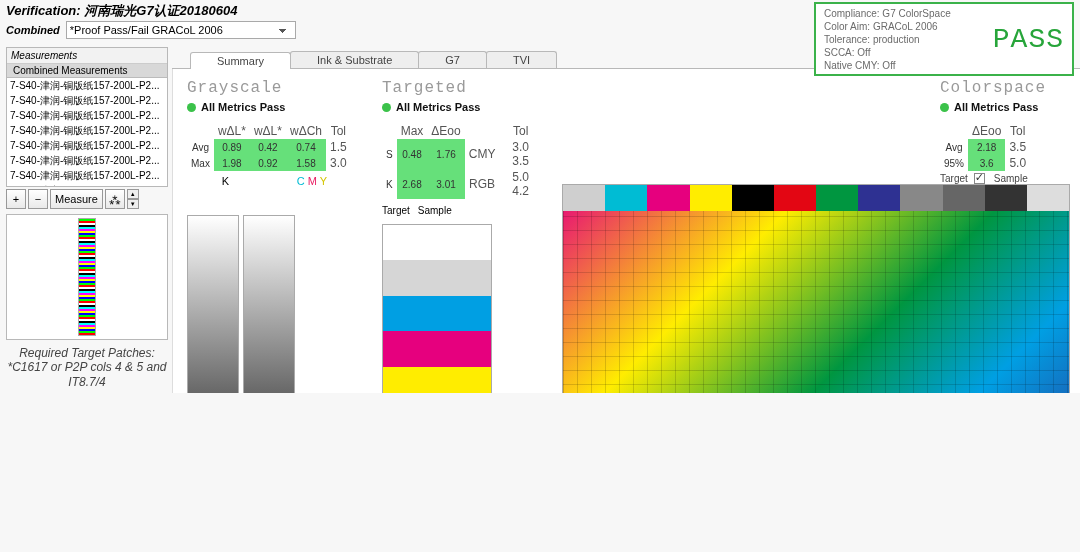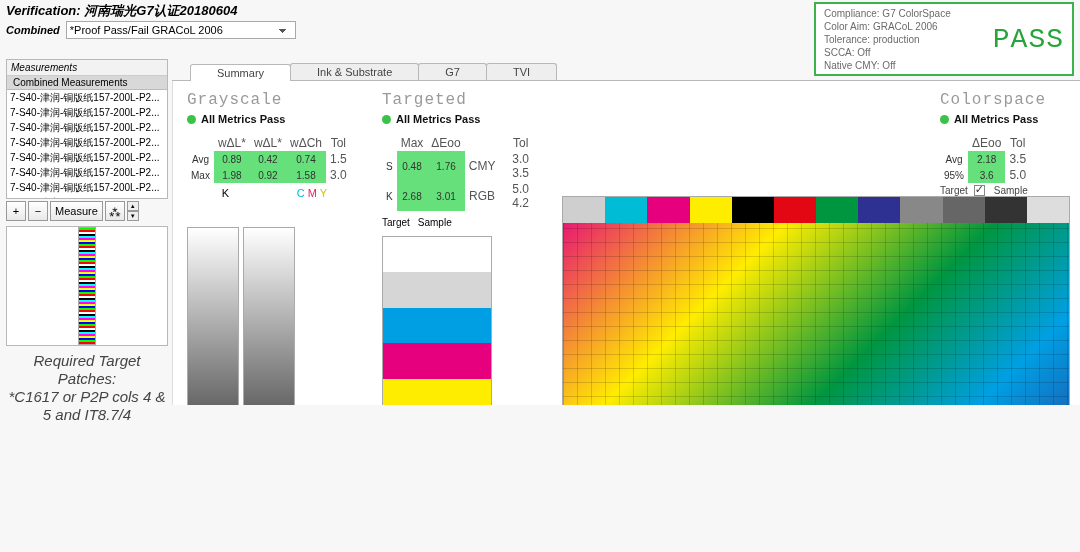--- a/index.html
+++ b/index.html
@@ -31,21 +31,21 @@
   padding: 3px 8px;
   font-size: 10px; color: #6b6b6b;
   display: flex; justify-content: space-between; align-items: center;
 }
 .compliance-left { line-height: 1.3; }
 .compliance-pass {
   font-family: "Courier New", monospace; font-size: 28px;
   color: #27a53a; font-weight: normal; letter-spacing: 1px;
 }
 
-.main { display: flex; margin-top: 20px; height: calc(100% - 42px); }
+.main { display: flex; margin-top: 8px; height: calc(100% - 42px); }
 
 .left-col {
   width: 172px; min-width: 172px;
   padding: 0 4px 0 6px;
   display: flex; flex-direction: column; gap: 2px;
 }
 .meas-group {
   border: 1px solid #b8b8b8; background: #fff;
   font-size: 10px;
 }
@@ -88,21 +88,21 @@
   margin-top:3px;
 }
 .noise-strip {
   width: 18px; height: 118px;
   background:
     repeating-linear-gradient(0deg, #f00 0 2px, #0f0 2px 4px, #00f 4px 6px, #ff0 6px 8px, #f0f 8px 10px, #0ff 10px 12px, #000 12px 14px, #fff 14px 16px);
   border:1px solid #aaa;
 }
 
 .req-patches {
-  font-size: 15px; font-style: italic; color: #444;
+  font-size: 12px; font-style: italic; color: #444;
   margin-top: 4px; text-align: center; line-height: 1.2;
 }
 
 .right-col { flex: 1; display: flex; flex-direction: column; min-width: 0; }
 
 .tab-strip {
   display: flex; gap: 0; align-items: flex-end;
   height: 22px; padding-left: 18px;
   border-bottom: 1px solid #b8b8b8;
 }

